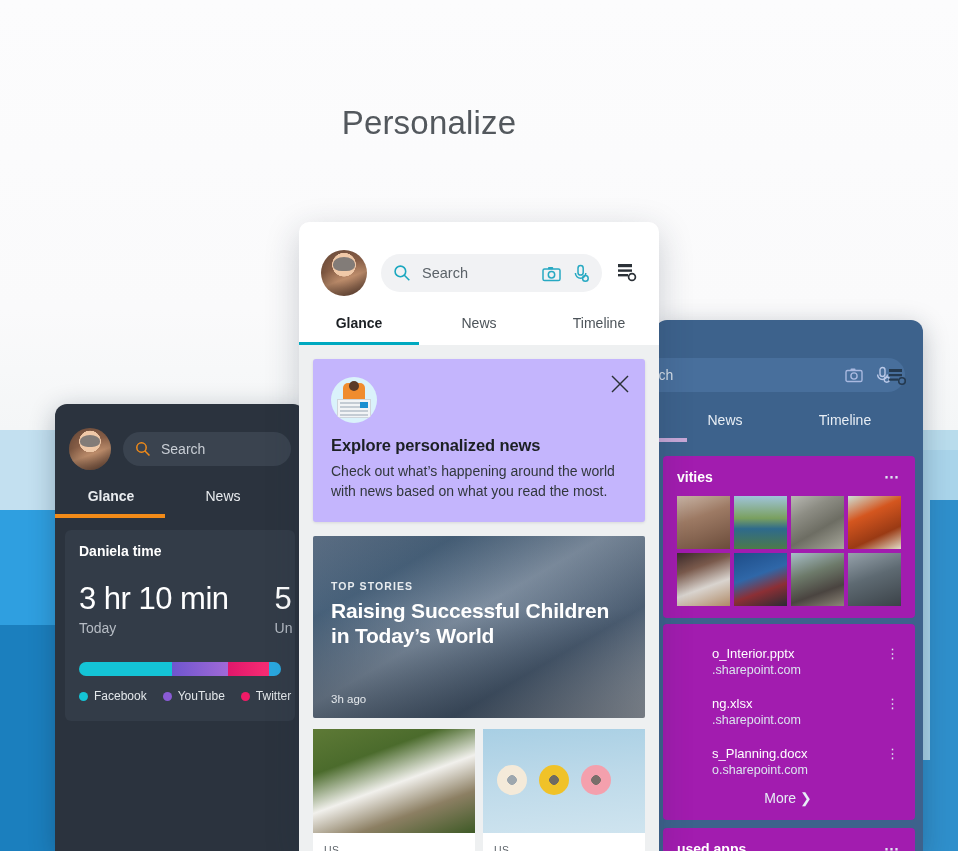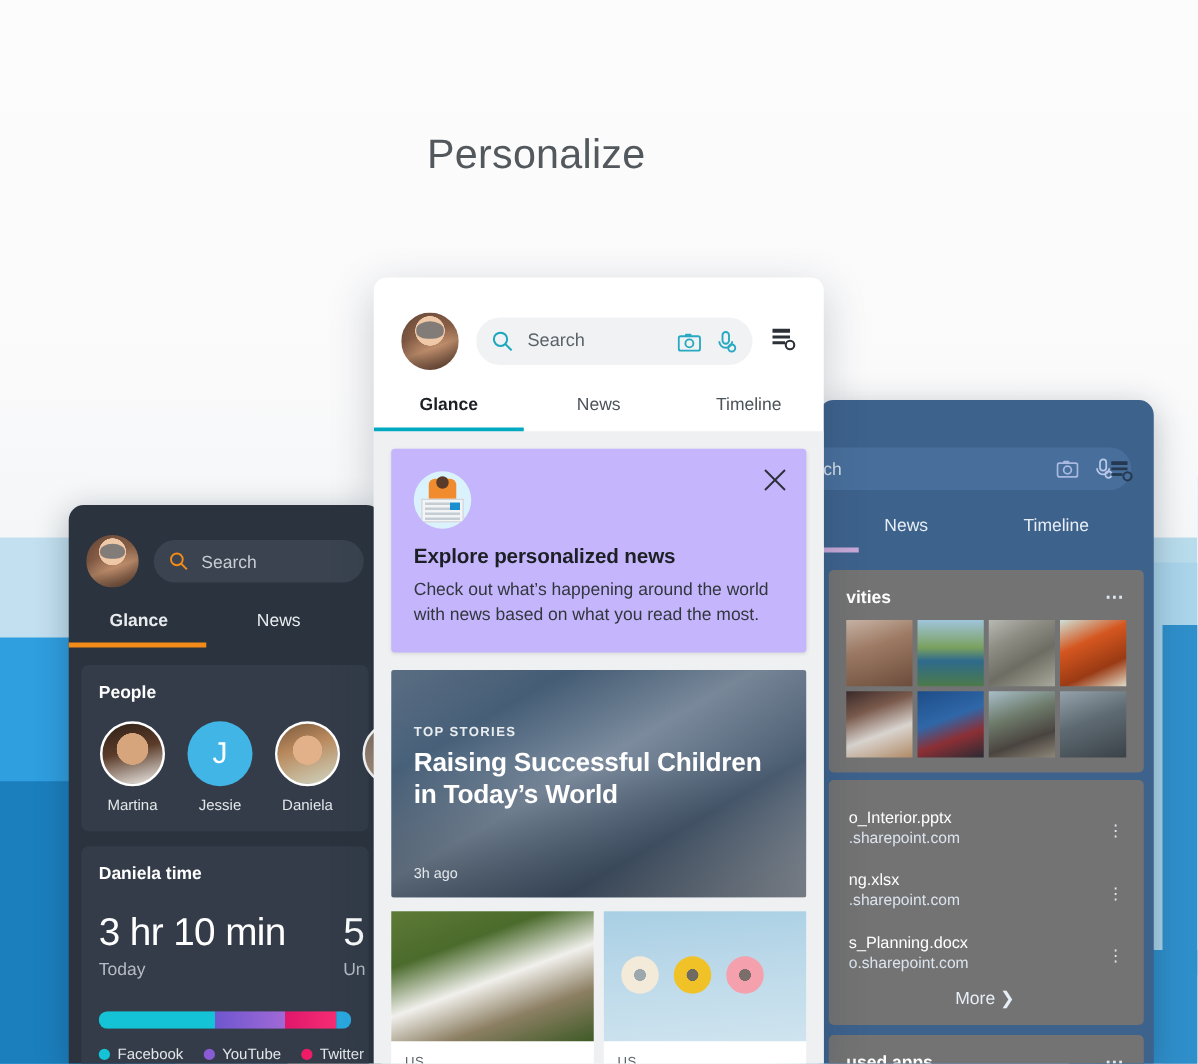--- a/index.html
+++ b/index.html
@@ -119,37 +119,37 @@
   .bl-search {
     margin:0 18px 0 -40px; height:34px; border-radius:17px; background:#486f9c;
     display:flex; align-items:center; padding:0 14px; justify-content:space-between;
   }
   .bl-search .ph { color:#d6dfe9; font-size:14px; }
   .bl-icons { display:flex; align-items:center; gap:12px; }
   .bl-tabs { display:flex; color:#e8eef5; font-size:14px; margin-top:20px; padding-left:10px; }
   .bl-tab { width:120px; text-align:center; padding-bottom:10px; }
   .bl-underline { height:4px; width:42px; background:#c8a8d8; margin-left:-10px; }
 
-  .bl-card { background:#737373; margin:14px 8px 0 8px; border-radius:4px; padding:12px 14px; }
+  .bl-card { background:#a21caf; margin:14px 8px 0 8px; border-radius:4px; padding:12px 14px; }
   .bl-card-h { display:flex; justify-content:space-between; align-items:center; color:#fff;
                font-size:14px; font-weight:bold; }
   .ellipsis { color:#dfe7f0; letter-spacing:2px; font-size:15px; }
   .photo-grid { display:grid; grid-template-columns:repeat(4,1fr); gap:4px; margin-top:10px; }
   .ph-cell { aspect-ratio:1/1; background-size:cover; }
   .pg1{background:linear-gradient(160deg,#c9b5a6 0%,#9d7a64 40%,#6b4c3b 100%);}
   .pg2{background:linear-gradient(180deg,#9fc4da 0%,#7aa05f 42%,#2e6a8c 62%,#4c7a4a 100%);}
   .pg3{background:linear-gradient(150deg,#b9b9b4 0%,#8d8d84 30%,#6d6d63 60%,#a8a89c 100%);}
   .pg4{background:linear-gradient(155deg,#cde0d6 0%,#d4561f 35%,#9a3a14 70%,#e2dcc8 100%);}
   .pg5{background:linear-gradient(160deg,#3c2b2b 0%,#7a5a4c 30%,#d9d4cf 62%,#b08a66 100%);}
   .pg6{background:linear-gradient(160deg,#1e4d88 0%,#2f67a8 42%,#8c2f35 68%,#2b2b33 100%);}
   .pg7{background:linear-gradient(160deg,#a8bfc9 0%,#6d7a6a 38%,#4a4440 70%,#8d8678 100%);}
   .pg8{background:linear-gradient(160deg,#96a2ab 0%,#5e6a72 45%,#3b4248 100%);}
 
-  .file-row { display:flex; justify-content:space-between; align-items:center;
-              padding:10px 2px 9px 2px; }
+  .file-row { display:flex; justify-content:space-between; align-items:flex-start;
+              padding:10px 2px 9px 2px;margin-left:33px; }
   .file-name { color:#ffffff; font-size:13px; }
   .file-src  { color:#dbe4ee; font-size:12.5px; margin-top:2px; }
   .vdots { color:#dfe7f0; font-size:13px; letter-spacing:0; line-height:4px; padding-top:6px;}
   .more { text-align:center; color:#e7eef6; font-size:14px; padding:4px 2px 2px 0;}
 
   
   #panel-white {
     left:299px; top:222px; width:360px; height:629px;
     background:#ffffff;
     border-radius:10px 10px 0 0;
@@ -256,41 +256,20 @@
       <div class="dk-tabs">
         <div class="dk-tab active">Glance</div>
         <div class="dk-tab">News</div>
       </div>
       <div style="display:flex">
         <div class="dk-underline"></div>
         <div class="dk-underbar" style="flex:1"></div>
       </div>
     </div>
 
-    <div class="dk-card">
-      <h4>People</h4>
-      <div class="people-row">
-        <div class="person">
-          <div class="p-face f1"></div>
-          <div class="p-name">Martina</div>
-        </div>
-        <div class="person">
-          <div class="p-face f2">J</div>
-          <div class="p-name">Jessie</div>
-        </div>
-        <div class="person">
-          <div class="p-face f3"></div>
-          <div class="p-name">Daniela</div>
-        </div>
-        <div class="person">
-          <div class="p-face f4"></div>
-          <div class="p-name"></div>
-        </div>
-      </div>
-    </div>
 
     <div class="dk-card" style="margin-top:12px;padding-bottom:18px">
       <h4 style="margin-bottom:6px">Daniela time</h4>
       <div class="st-cols">
         <div>
           <div class="st-big">3 hr 10 min</div>
           <div class="st-sub">Today</div>
         </div>
         <div>
           <div class="st-big">5</div>

